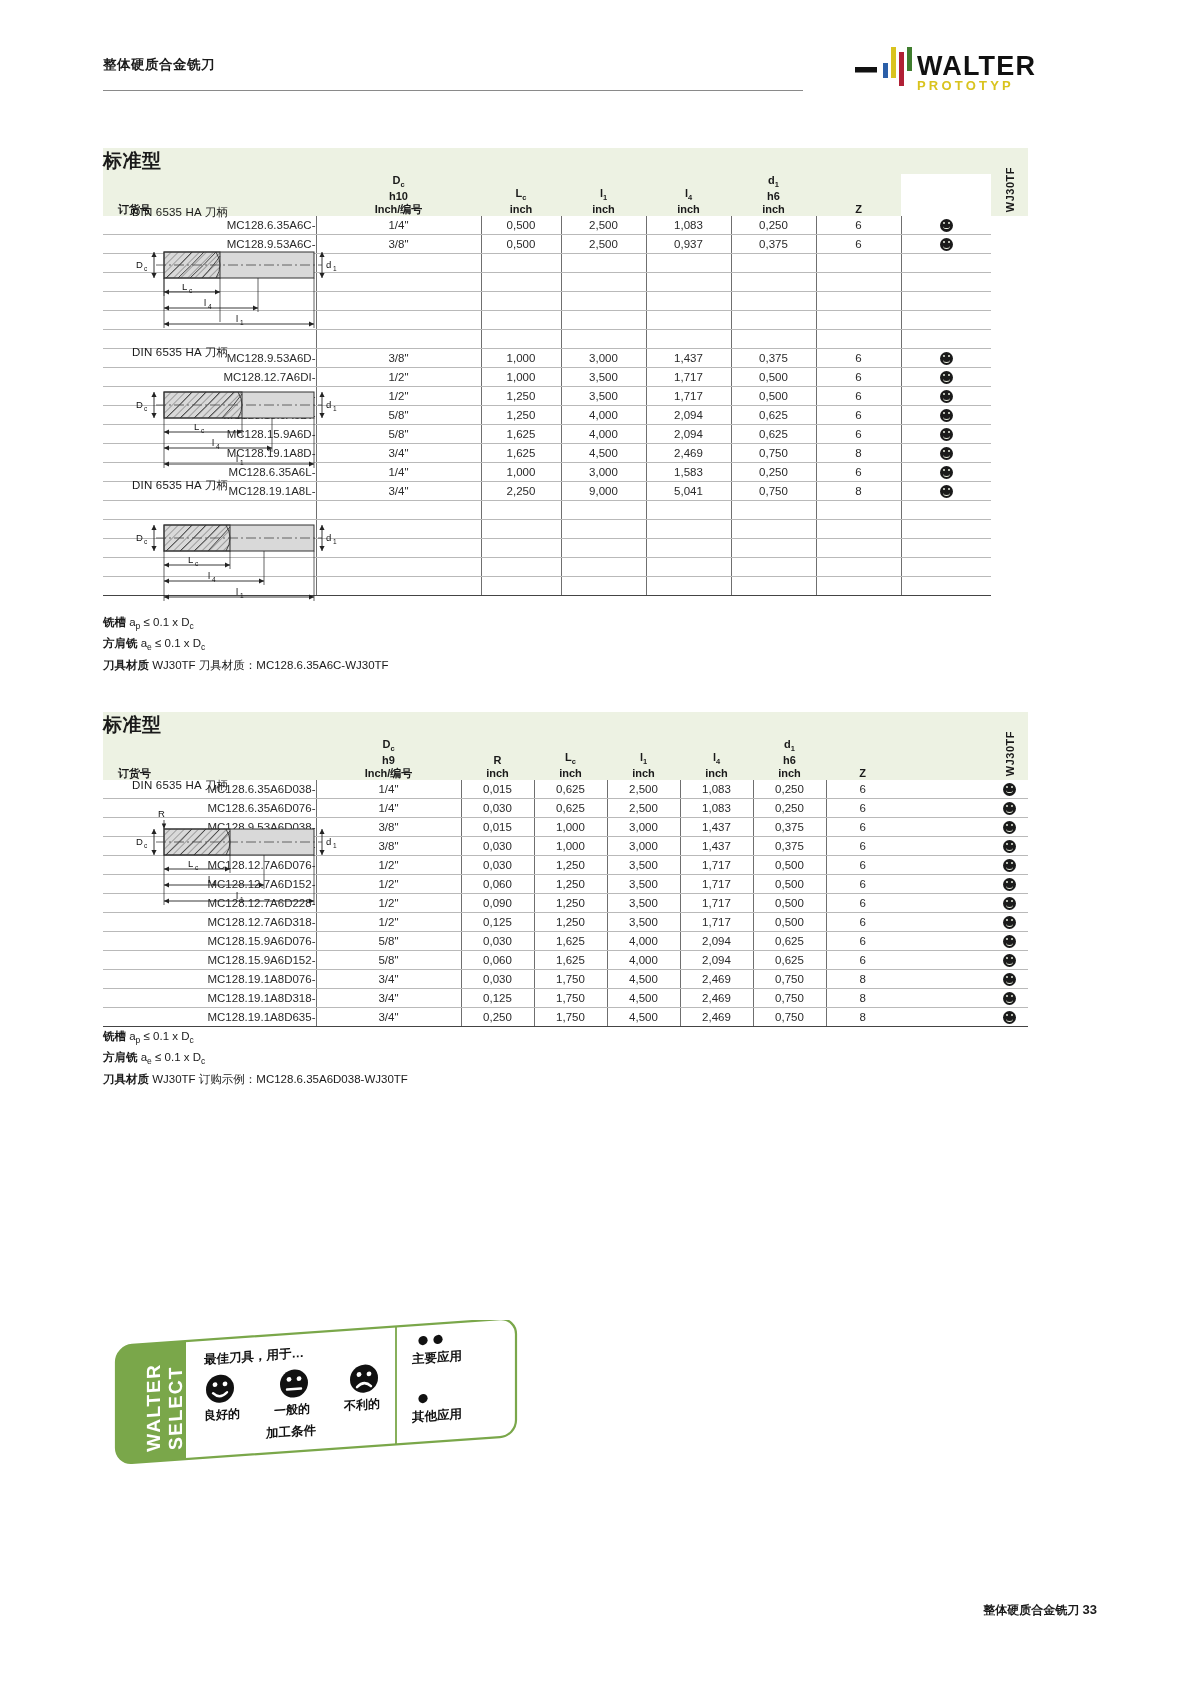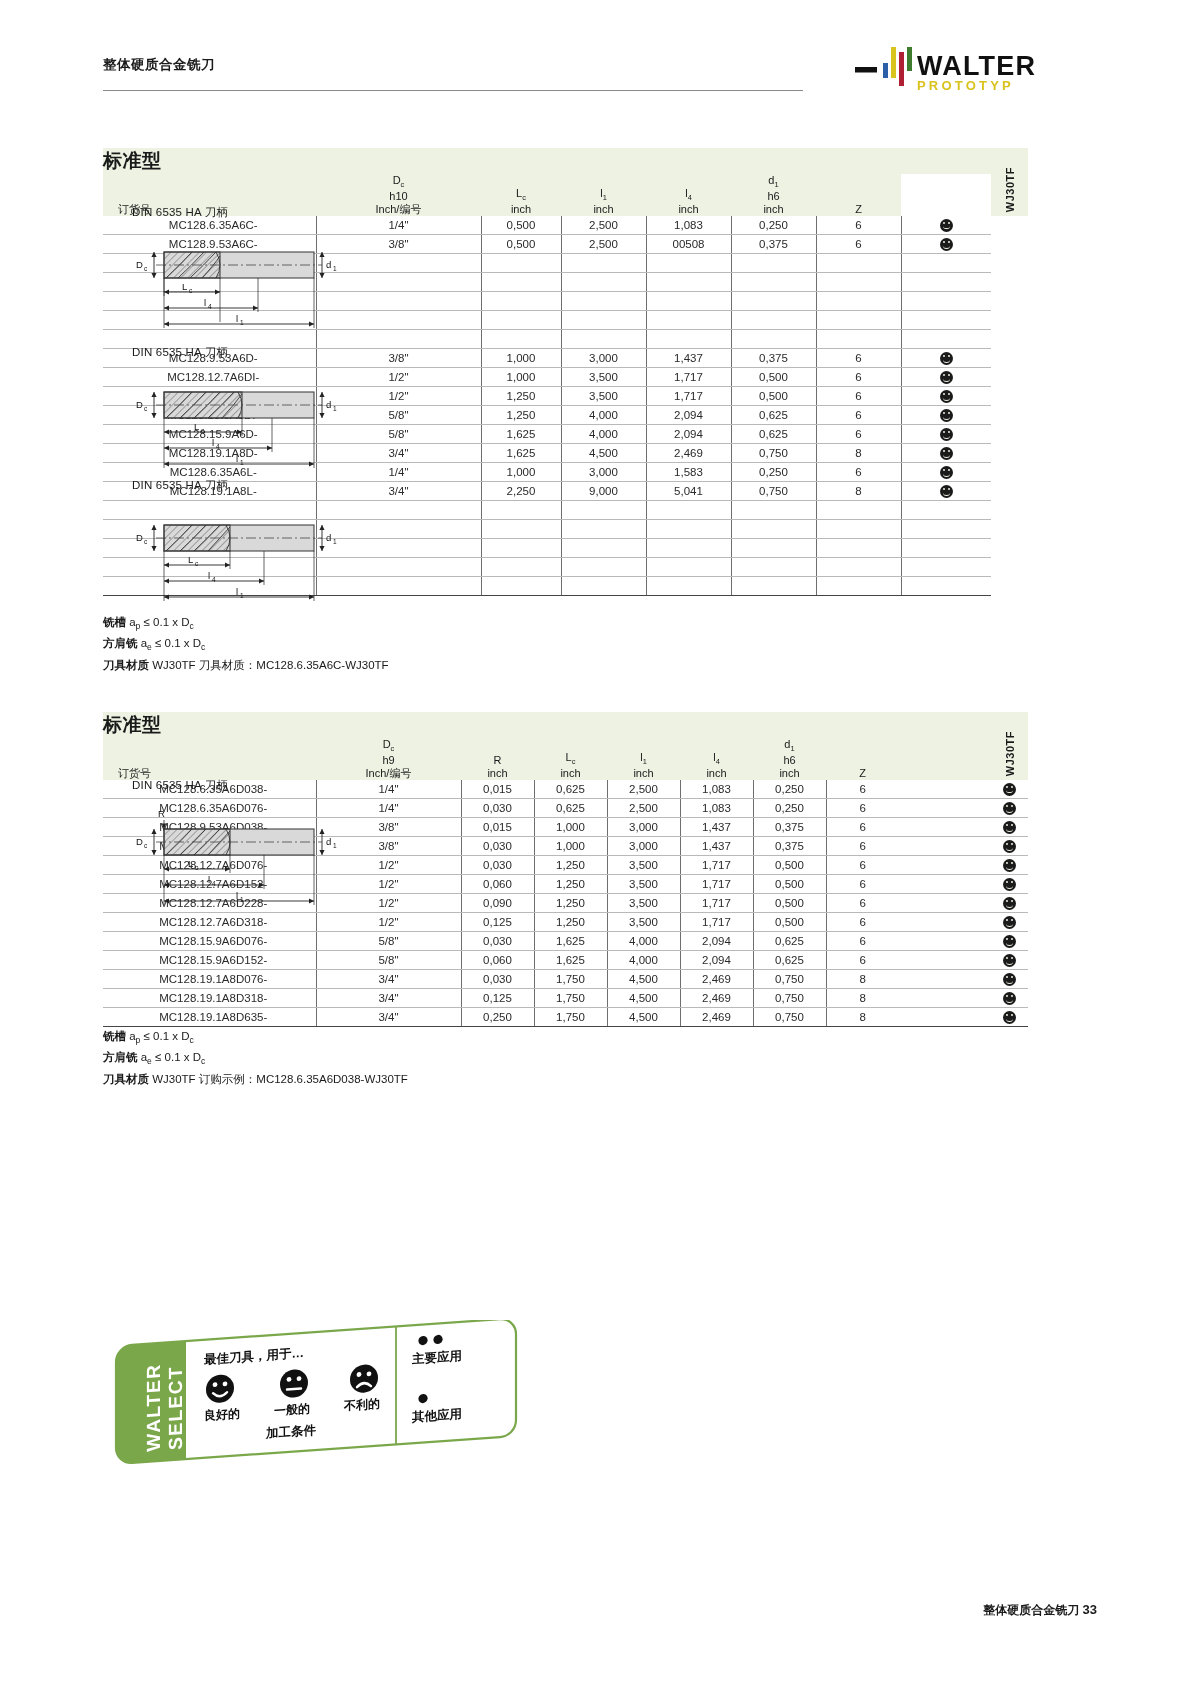--- a/index.html
+++ b/index.html
@@ -28,21 +28,21 @@
 
   
   .block { position:absolute; left:103px; width:925px; }
 
   .tbl { border-collapse:collapse; width:925px; table-layout:fixed; }
   .tbl th, .tbl td { padding:0; margin:0; }
 
   .hdr-band td, .hdr-band th { background:#edf2e3; }
 
   .th-cell {
-    font-size:11px; font-weight:normal; text-align:center;
+    font-size:11px; font-weight:bold; text-align:center;
     vertical-align:bottom; line-height:1.18; padding-bottom:5px;
     background:#edf2e3; color:#1a1a1a;
   }
   .th-cell.left { text-align:left; padding-left:15px; }
   .th-blank { background:#edf2e3; }
 
   .biglabel {
     font-size:19px; font-weight:bold; text-align:left;
     padding-left:10px; vertical-align:middle; background:#edf2e3;
     letter-spacing:.5px;
@@ -56,21 +56,21 @@
     display:inline-block;
     writing-mode:vertical-rl; transform:rotate(180deg);
     font-size:11px; font-weight:bold; letter-spacing:.5px;
   }
 
   .row td {
     height:19px; font-size:11.5px; text-align:center;
     border-bottom:1px solid #b9b9b9;
     color:#2a2a2a;
   }
-  .row td.ord { text-align:center; padding-left:8px; }
+  .row td.ord { text-align:right; padding-left:8px; }
   .row td.sep-l { border-left:1px solid #6f6f6f; }
   .row:last-child td { border-bottom:1px solid #444; }
 
   .grp-top td { border-top:1px solid #eab308; }
 
   
   .smiley {
     display:inline-block; width:13px; height:13px; border-radius:50%;
     background:#1a1a1a; position:relative; vertical-align:-2px;
   }
@@ -193,21 +193,21 @@
           <td class="sep-l">1,083</td>
           <td class="sep-l">0,250</td>
           <td class="sep-l">6</td>
           <td class="sep-l"><span class="smiley"><i></i></span></td>
         </tr>
         <tr class="row">
           <td class="ord">MC128.9.53A6C-</td>
           <td class="sep-l">3/8"</td>
           <td class="sep-l">0,500</td>
           <td class="sep-l">2,500</td>
-          <td class="sep-l">00508</td>
+          <td class="sep-l">0,937</td>
           <td class="sep-l">0,375</td>
           <td class="sep-l">6</td>
           <td class="sep-l"><span class="smiley"><i></i></span></td>
         </tr>
         <tr class="row">
           <td class="ord"></td>
           <td class="sep-l"></td>
           <td class="sep-l"></td>
           <td class="sep-l"></td>
           <td class="sep-l"></td>

